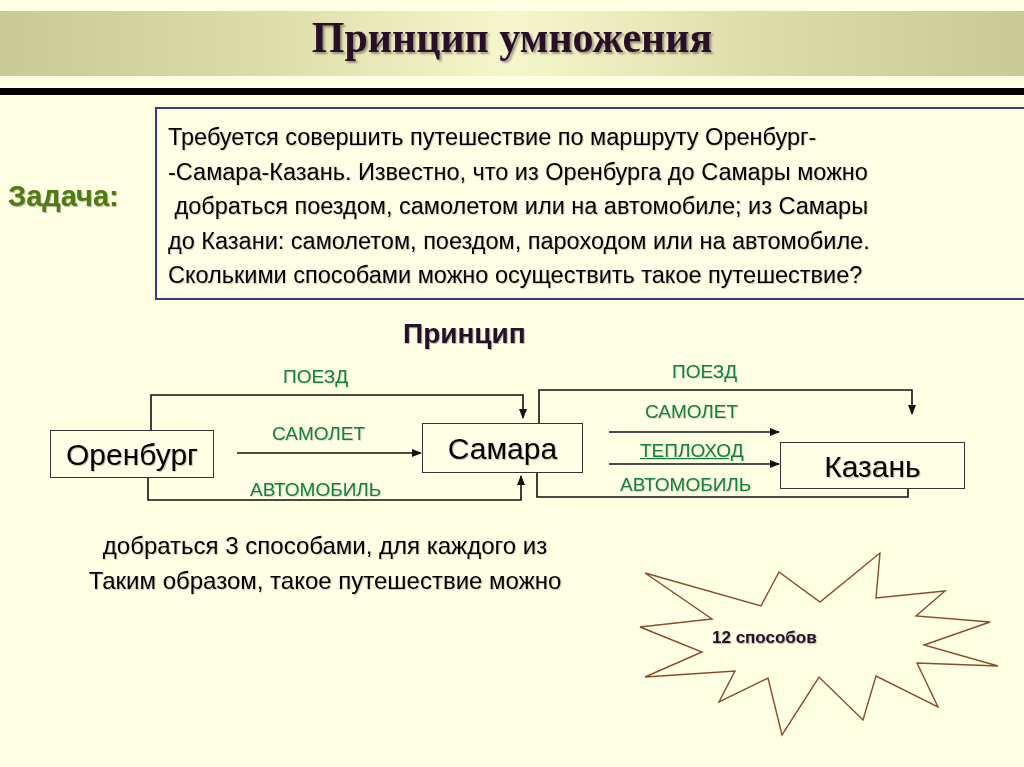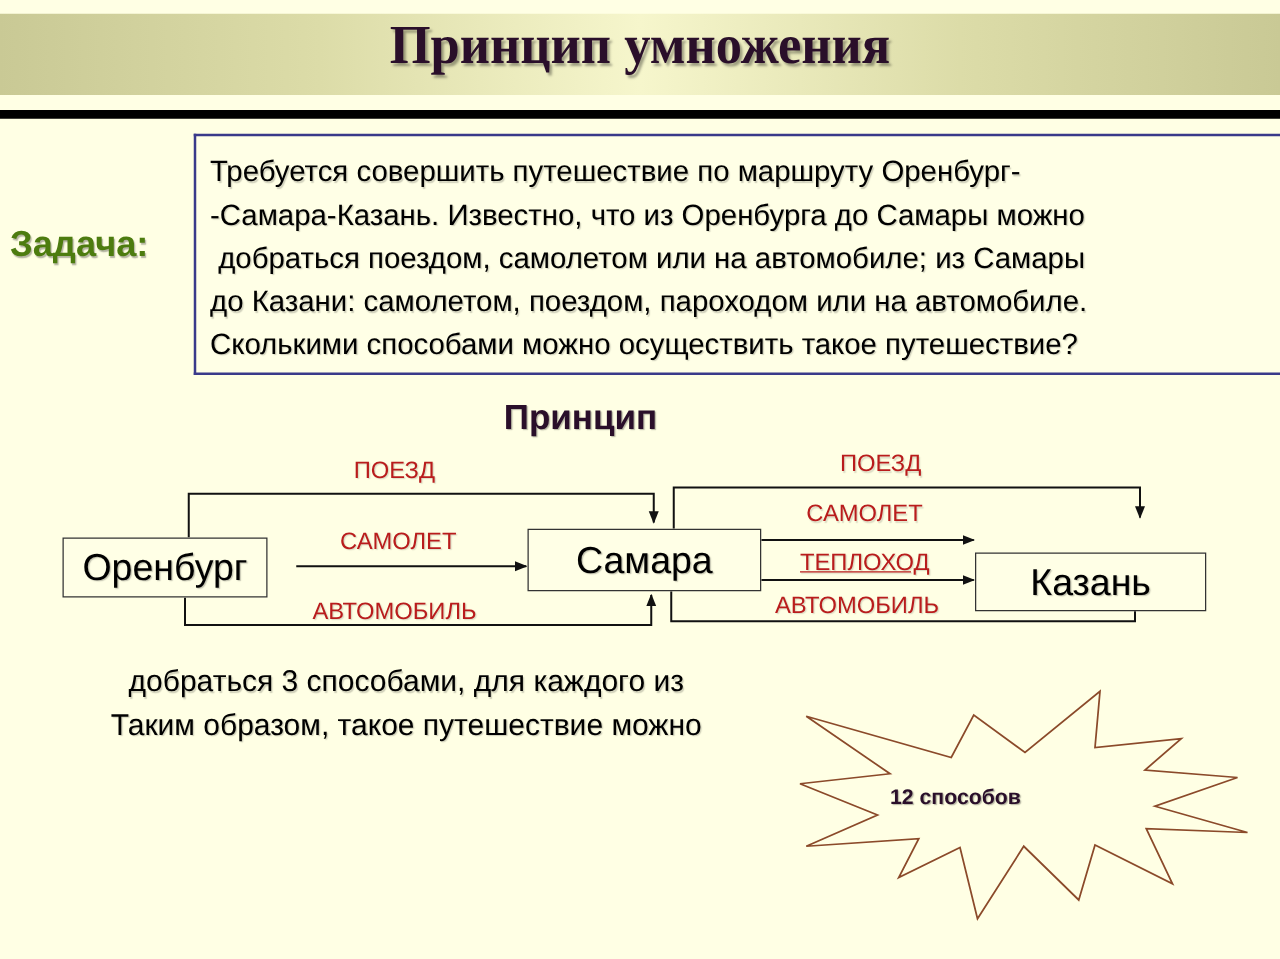--- a/index.html
+++ b/index.html
@@ -43,21 +43,21 @@
     position: absolute; left: 403px; top: 318px;
     font-weight: bold; font-size: 28px; color: #2a0f2a;
     text-shadow: 1px 1px 1px rgba(0,0,0,0.3);
   }
   .city-box {
     position: absolute; border: 1.5px solid #333; box-sizing: border-box;
     background: #ffffe6; text-align: center; font-size: 30px;
     text-shadow: 1px 1px 1px rgba(0,0,0,0.25);
   }
   .edge-label {
-    position: absolute; font-size: 19px; color: #b91c1c;
+    position: absolute; font-size: 19px; color: #15803d;
     text-shadow: 1px 1px 1px rgba(0,0,0,0.15);
   }
   svg.diagram { position: absolute; left: 0; top: 0; }
   .explanation {
     position: absolute; left: 30px; top: 528px; width: 590px; text-align: center;
     font-size: 24px; line-height: 35px; color: #000;
     text-shadow: 1px 1px 1px rgba(0,0,0,0.2);
   }
   .answer-text {
     position: absolute; left: 712px; top: 628px;
@@ -98,21 +98,21 @@
 
     <polyline points="609,464 779,464" marker-end="url(#arr)"></polyline>
 
     <polyline points="537,473 537,497 908,497 908,472" marker-end="url(#arr)"></polyline>
   </g>
 
   <polygon points="645,573 761,606 779,572 820,602 880,553 876,598 945,591 916,616 990,622 924,645 998,666 917,663 938,707 876,676 863,720 819,677 782,735 768,678 719,702 735,671 645,677 702,652 640,627 712,619" fill="#ffffe4" stroke="#8b4a2a" stroke-width="1.4"></polygon>
 </svg>
 
 <div class="city-box" style="left:50px; top:430px; width:164px; height:48px; line-height:48px;"><span>Оренбург</span></div>
-<div class="city-box" style="left:422px; top:423px; width:187px; height:50px; line-height:50px;"><span>Самара</span></div>
+<div class="city-box" style="left:422px; top:423px; width:161px; height:50px; line-height:50px;"><span>Самара</span></div>
 <div class="city-box" style="left:780px; top:430px; width:185px; height:47px; line-height:47px;margin-top:12px;"><span>Казань</span></div>
 
 <div class="edge-label" style="left:283px; top:366px;">ПОЕЗД</div>
 <div class="edge-label" style="left:272px; top:423px;">САМОЛЕТ</div>
 <div class="edge-label" style="left:250px; top:479px;">АВТОМОБИЛЬ</div>
 
 <div class="edge-label" style="left:672px; top:361px;">ПОЕЗД</div>
 <div class="edge-label" style="left:645px; top:401px;">САМОЛЕТ</div>
 <div class="edge-label" style="left:640px; top:440px; text-decoration: underline; text-align: right;">ТЕПЛОХОД</div>
 <div class="edge-label" style="left:620px; top:474px;">АВТОМОБИЛЬ</div>

